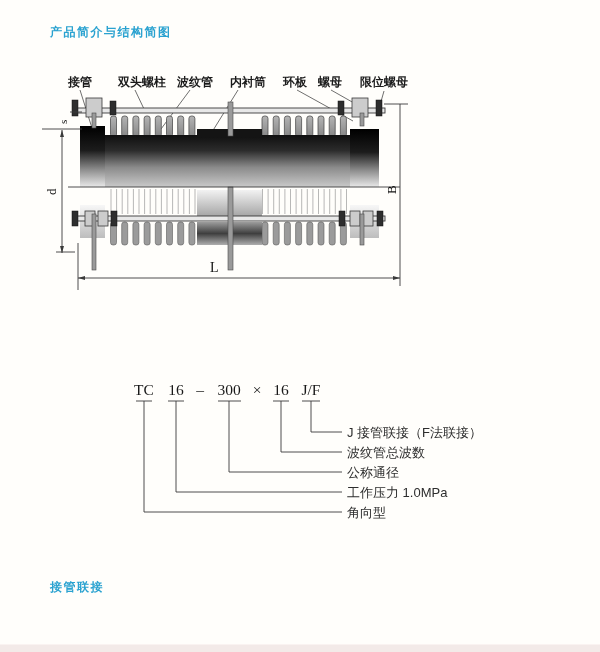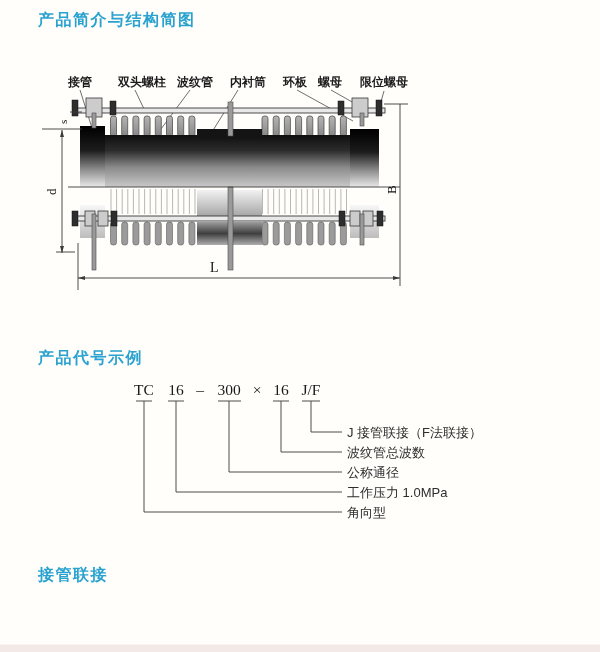--- a/index.html
+++ b/index.html
@@ -1,19 +1,19 @@
 <!DOCTYPE html>
 <html><head>
 <meta charset="utf-8">
 <style>
   html,body{margin:0;padding:0;}
   body{font-family:"Liberation Sans","DejaVu Sans",sans-serif;background:#ffffff;}
   .page{position:relative;width:600px;height:652px;background:#fffefb;overflow:hidden;}
   .bottom-strip{position:absolute;left:0;top:644px;width:600px;height:8px;background:#f3eae8;border-top:1px solid #faf3f1;}
-  .sec-heading{position:absolute;left:38px;margin:0;font-size:16px;font-weight:bold;color:#2aa2d0;letter-spacing:1.5px;line-height:20px;}
+  .sec-heading{position:absolute;left:38px;margin:12px;font-size:12px;font-weight:bold;color:#2aa2d0;letter-spacing:1.5px;line-height:20px;}
   #h-intro{top:10px;}
   #h-code{top:348px;}
   #h-install{top:565px;}
   .diagram-svg{position:absolute;left:40px;top:62px;}
   .code-svg{position:absolute;left:120px;top:378px;}
   .install-text{position:absolute;left:55px;top:592px;width:500px;font-size:13.5px;line-height:26px;color:#3c3c3c;letter-spacing:0.5px;}
   
   .plabel{font-family:"Liberation Sans","DejaVu Sans",sans-serif;font-size:12px;font-weight:bold;fill:#1a1a1a;text-anchor:middle;}
   .dim{font-family:"Liberation Serif","DejaVu Serif",serif;font-size:13px;fill:#111;}
   .dimS{font-family:"Liberation Serif","DejaVu Serif",serif;font-size:11px;fill:#111;}
@@ -225,21 +225,20 @@
       <text class="dim" transform="translate(356,132) rotate(-90)">B</text>
 
       <line class="hairline" x1="38" y1="181" x2="38" y2="228"></line>
       <line class="hairline" x1="38" y1="216" x2="360" y2="216"></line>
       <polygon points="38,216 45,214 45,218" fill="#3a3a3a"></polygon>
       <polygon points="360,216 353,214 353,218" fill="#3a3a3a"></polygon>
       <text class="dimL" x="170" y="210">L</text>
     </g>
   </svg>
 
-  <h2 class="sec-heading" id="h-code">产品代号示例</h2>
 
   <svg class="code-svg" width="470" height="150" viewBox="0 0 470 150">
     <g>
       <text class="codeTxt" x="24" y="17">TC</text>
       <text class="codeTxt" x="56" y="17">16</text>
       <text class="codeTxt" x="80" y="17">–</text>
       <text class="codeTxt" x="109" y="17">300</text>
       <text class="codeTxt" x="137" y="17">×</text>
       <text class="codeTxt" x="161" y="17">16</text>
       <text class="codeTxt" x="191" y="17">J/F</text>

